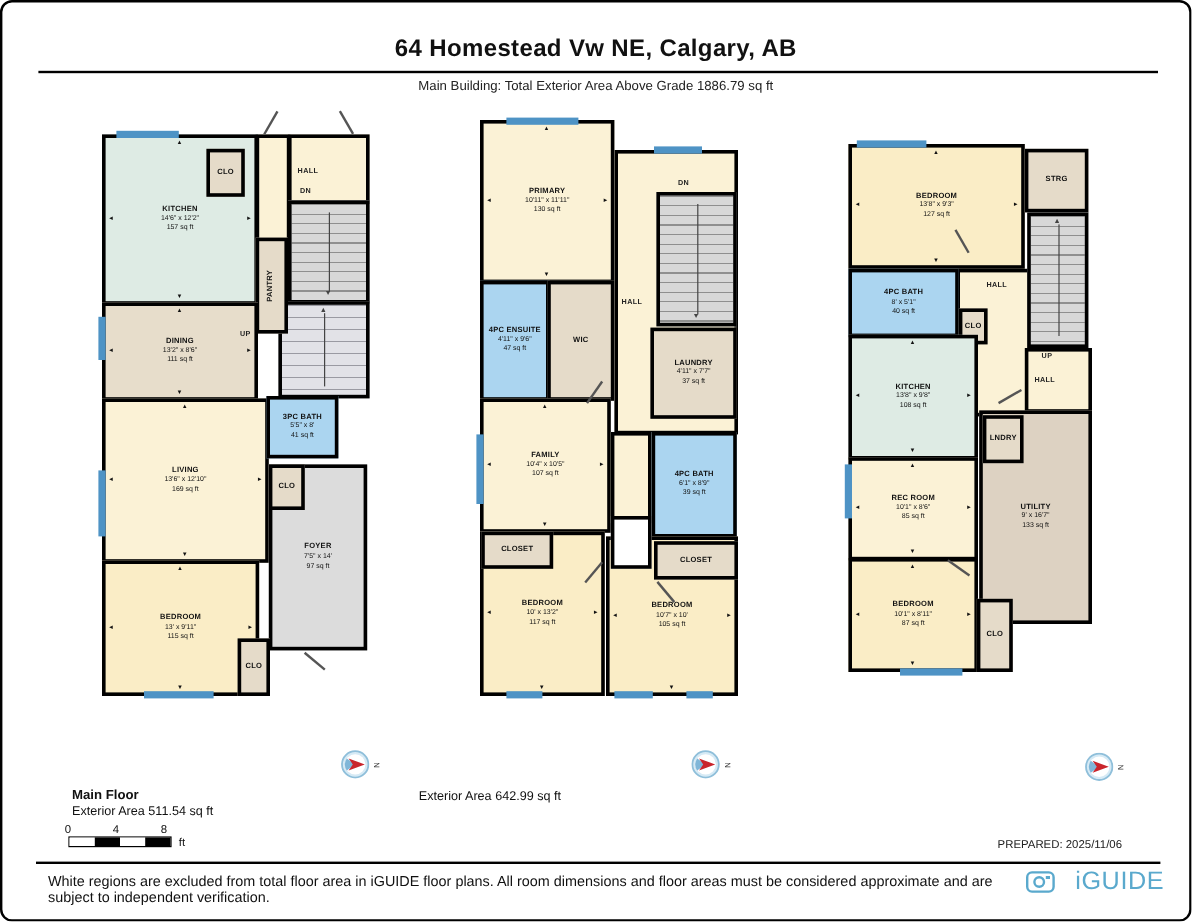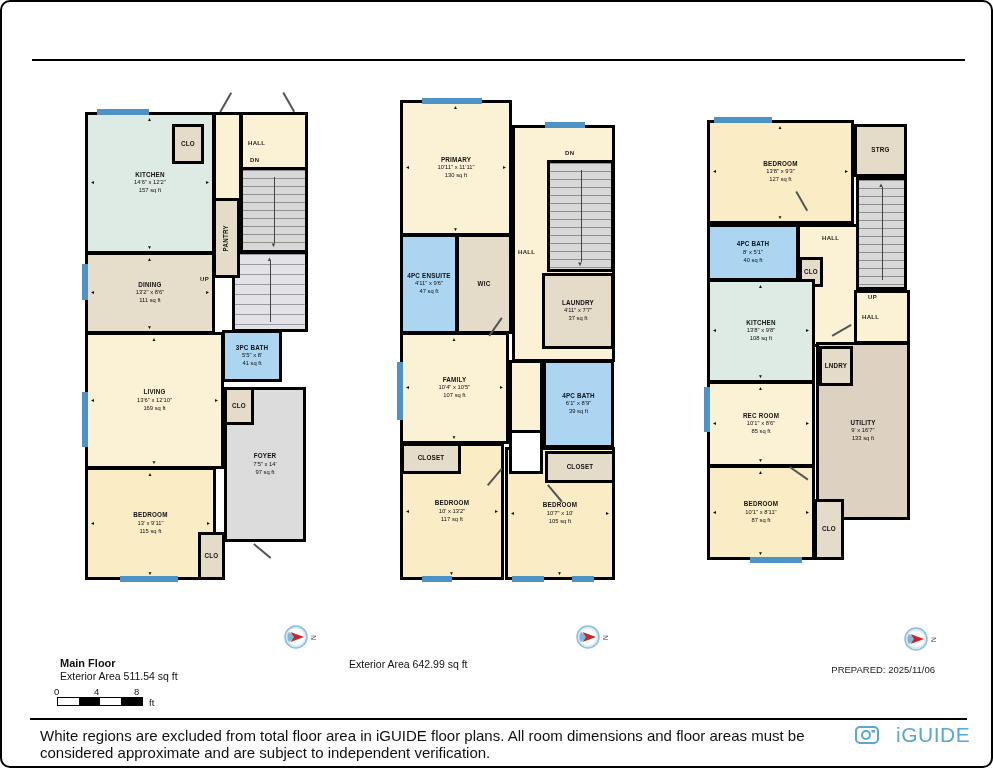--- a/index.html
+++ b/index.html
@@ -40,30 +40,32 @@
   .cname{font-size:11px;font-weight:bold;}
   .carea{font-size:10.5px;margin-top:1px;}
   
   .scalebar{position:absolute;width:110px;}
   .ticks{position:relative;height:11px;font-size:9.5px;}
   .ticks span{position:absolute;top:0;}
   .bar{width:84px;height:7px;border:1px solid #000;display:flex;box-sizing:content-box;}
   .bar i{flex:1;} .bar .b{background:#000;} .bar .w{background:#fff;}
   .unit{position:absolute;left:92px;top:11px;font-size:9.5px;}
   .prepared{position:absolute;font-size:9.5px;color:#222;}
-  .disclaimer{position:absolute;font-size:15px;color:#111;}
+  .disclaimer{position:absolute;font-size:12px;color:#111;}
   .logo{position:absolute;display:flex;align-items:center;gap:4px;color:#5AA9CD;}
   .logo .lt{font-size:21px;font-weight:500;letter-spacing:.5px;margin-left:12px;}
 </style>
 </head>
 <body>
 
 <div id="page">
 
+  <div class="title">64 Homestead Vw NE, Calgary, AB</div>
   <div class="hr" style="left:30px;top:57px;width:933px;"></div>
+  <div class="subtitle">Main Building: Total Exterior Area Above Grade 1886.79 sq ft</div>
 
   <div class="room" style="left:211px;top:110px;width:29px;height:90px;background:#FBF2D6"></div>
   <div class="room big" style="left:83px;top:110px;width:130px;height:142px;background:#DEEBE4">
     <i class="ha"></i>
     <div class="rl">
         <span class="nm">KITCHEN</span>
         <span class="dm">14'6" x 12'2"</span>
         <span class="ar">157 sq ft</span>
       </div>
   </div>
@@ -353,21 +355,21 @@
       <span style="left:77px">8</span>
     </div>
     <div class="bar">
         <i class="w"></i>
         <i class="b"></i>
         <i class="w"></i>
         <i class="b"></i>
       </div>
     <span class="unit">ft</span>
   </div>
-  <div class="prepared" style="right:56px;top:662px;">PREPARED: 2025/11/06</div>
+  <div class="prepared" style="right:56px;top:697px;">PREPARED: 2025/11/06</div>
   <div class="hr" style="left:28px;top:716px;width:937px;"></div>
   <div class="disclaimer" style="left:38px;top:725px;width:790px;">White regions are excluded from total floor area in iGUIDE floor plans. All room dimensions and floor areas must be considered approximate and are subject to independent verification.</div>
   <div class="logo" style="left:852px;top:721px;">
     <svg width="26" height="22" viewBox="0 0 26 22">
       <rect x="2" y="3" width="22" height="16" rx="4" fill="none" stroke="#5AA9CD" stroke-width="2"></rect>
       <circle cx="12" cy="11" r="4" fill="none" stroke="#5AA9CD" stroke-width="2"></circle>
       <rect x="17.5" y="6" width="3.5" height="2.5" fill="#5AA9CD"></rect>
     </svg>
     <span class="lt">iGUIDE</span>
   </div>

